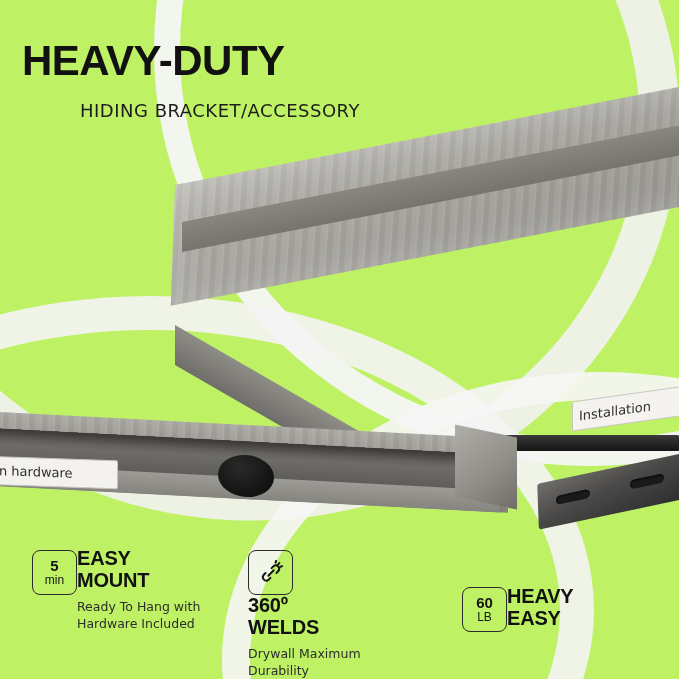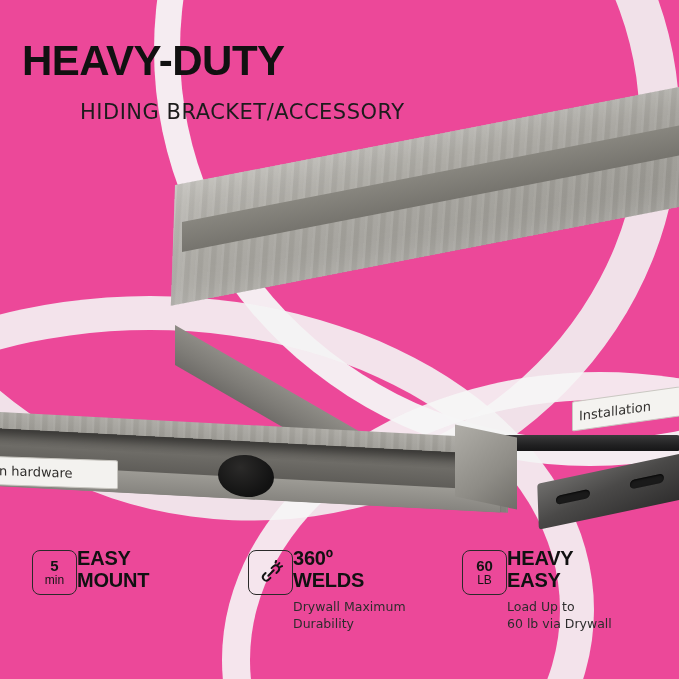--- a/index.html
+++ b/index.html
@@ -10,21 +10,21 @@
     width: 679px;
     height: 679px;
     font-family: "Liberation Sans", sans-serif;
     background: #ffffff;
     overflow: hidden;
   }
   .canvas {
     position: relative;
     width: 679px;
     height: 679px;
-    background: #ec4899;
+    background: #bef264;
     overflow: hidden;
   }
 
   
   .swoosh {
     position: absolute;
     border-radius: 50%;
     background: transparent;
     pointer-events: none;
   }
@@ -60,21 +60,21 @@
   .title {
     font-size: 42px;
     font-weight: bold;
     letter-spacing: -0.5px;
     color: #111111;
     line-height: 1;
     margin: 0;
     font-family: "Liberation Sans", sans-serif;
   }
   .subtitle {
-    font-size: 21px;
+    font-size: 18px;
     color: #1c1c1c;
     letter-spacing: 0.5px;
     margin: 18px 0 0 58px;
     font-weight: 400;
     font-family: "DejaVu Sans", sans-serif;
   }
 
   
   .shelf-scene {
     position: absolute;
@@ -274,22 +274,22 @@
     height: 120px;
     z-index: 7;
     display: flex;
   }
   .feature {
     position: relative;
     display: flex;
     align-items: flex-start;
   }
   .feature.f1 { margin-left: 32px; width: 216px; }
-  .feature.f2 { margin-left: 0px; width: 200px; }
-  .feature.f3 { margin-left: 14px; width: 200px; }
+  .feature.f2 { margin-left: 0px; width: 200px; flex-direction: column; }
+  .feature.f3 { margin-left: 14px; width: 200px; align-items: center; }
 
   .badge {
     width: 43px;
     height: 43px;
     border: 1.6px solid #2a2a2a;
     border-radius: 8px;
     display: flex;
     flex-direction: column;
     align-items: center;
     justify-content: center;
@@ -375,20 +375,22 @@
   <div class="features">
 
     <div class="feature f1">
       <div class="badge">
         <div class="big">5</div>
         <div class="small">min</div>
       </div>
       <div class="ftext">
         <div class="fheadline">EASY
 MOUNT</div>
+        <div class="fsub">Ready To Hang with
+Hardware Included</div>
       </div>
     </div>
 
     <div class="feature f2">
       <div class="badge">
         <svg width="26" height="26" viewBox="0 0 24 24" fill="none" stroke="#141414" stroke-width="1.8" stroke-linecap="round" aria-hidden="true">
           <path d="M9.5 14.5l5-5"></path>
           <path d="M12.5 7.5l1.8-1.8a3.2 3.2 0 0 1 4.5 4.5L17 12"></path>
           <path d="M11.5 16.5l-1.8 1.8a3.2 3.2 0 0 1-4.5-4.5L7 12"></path>
           <path d="M18.5 4.2l1.2-1.4M20.6 6.4l1.6-.8M16.2 2.4l.5-1.6"></path>
@@ -403,19 +405,17 @@
     </div>
 
     <div class="feature f3">
       <div class="badge">
         <div class="big">60</div>
         <div class="small">LB</div>
       </div>
       <div class="ftext">
         <div class="fheadline">HEAVY
 EASY</div>
-        <div class="fsub">Load Up to
-60 lb via Drywall</div>
       </div>
     </div>
 
   </div>
 </div>
 
 </body></html>

